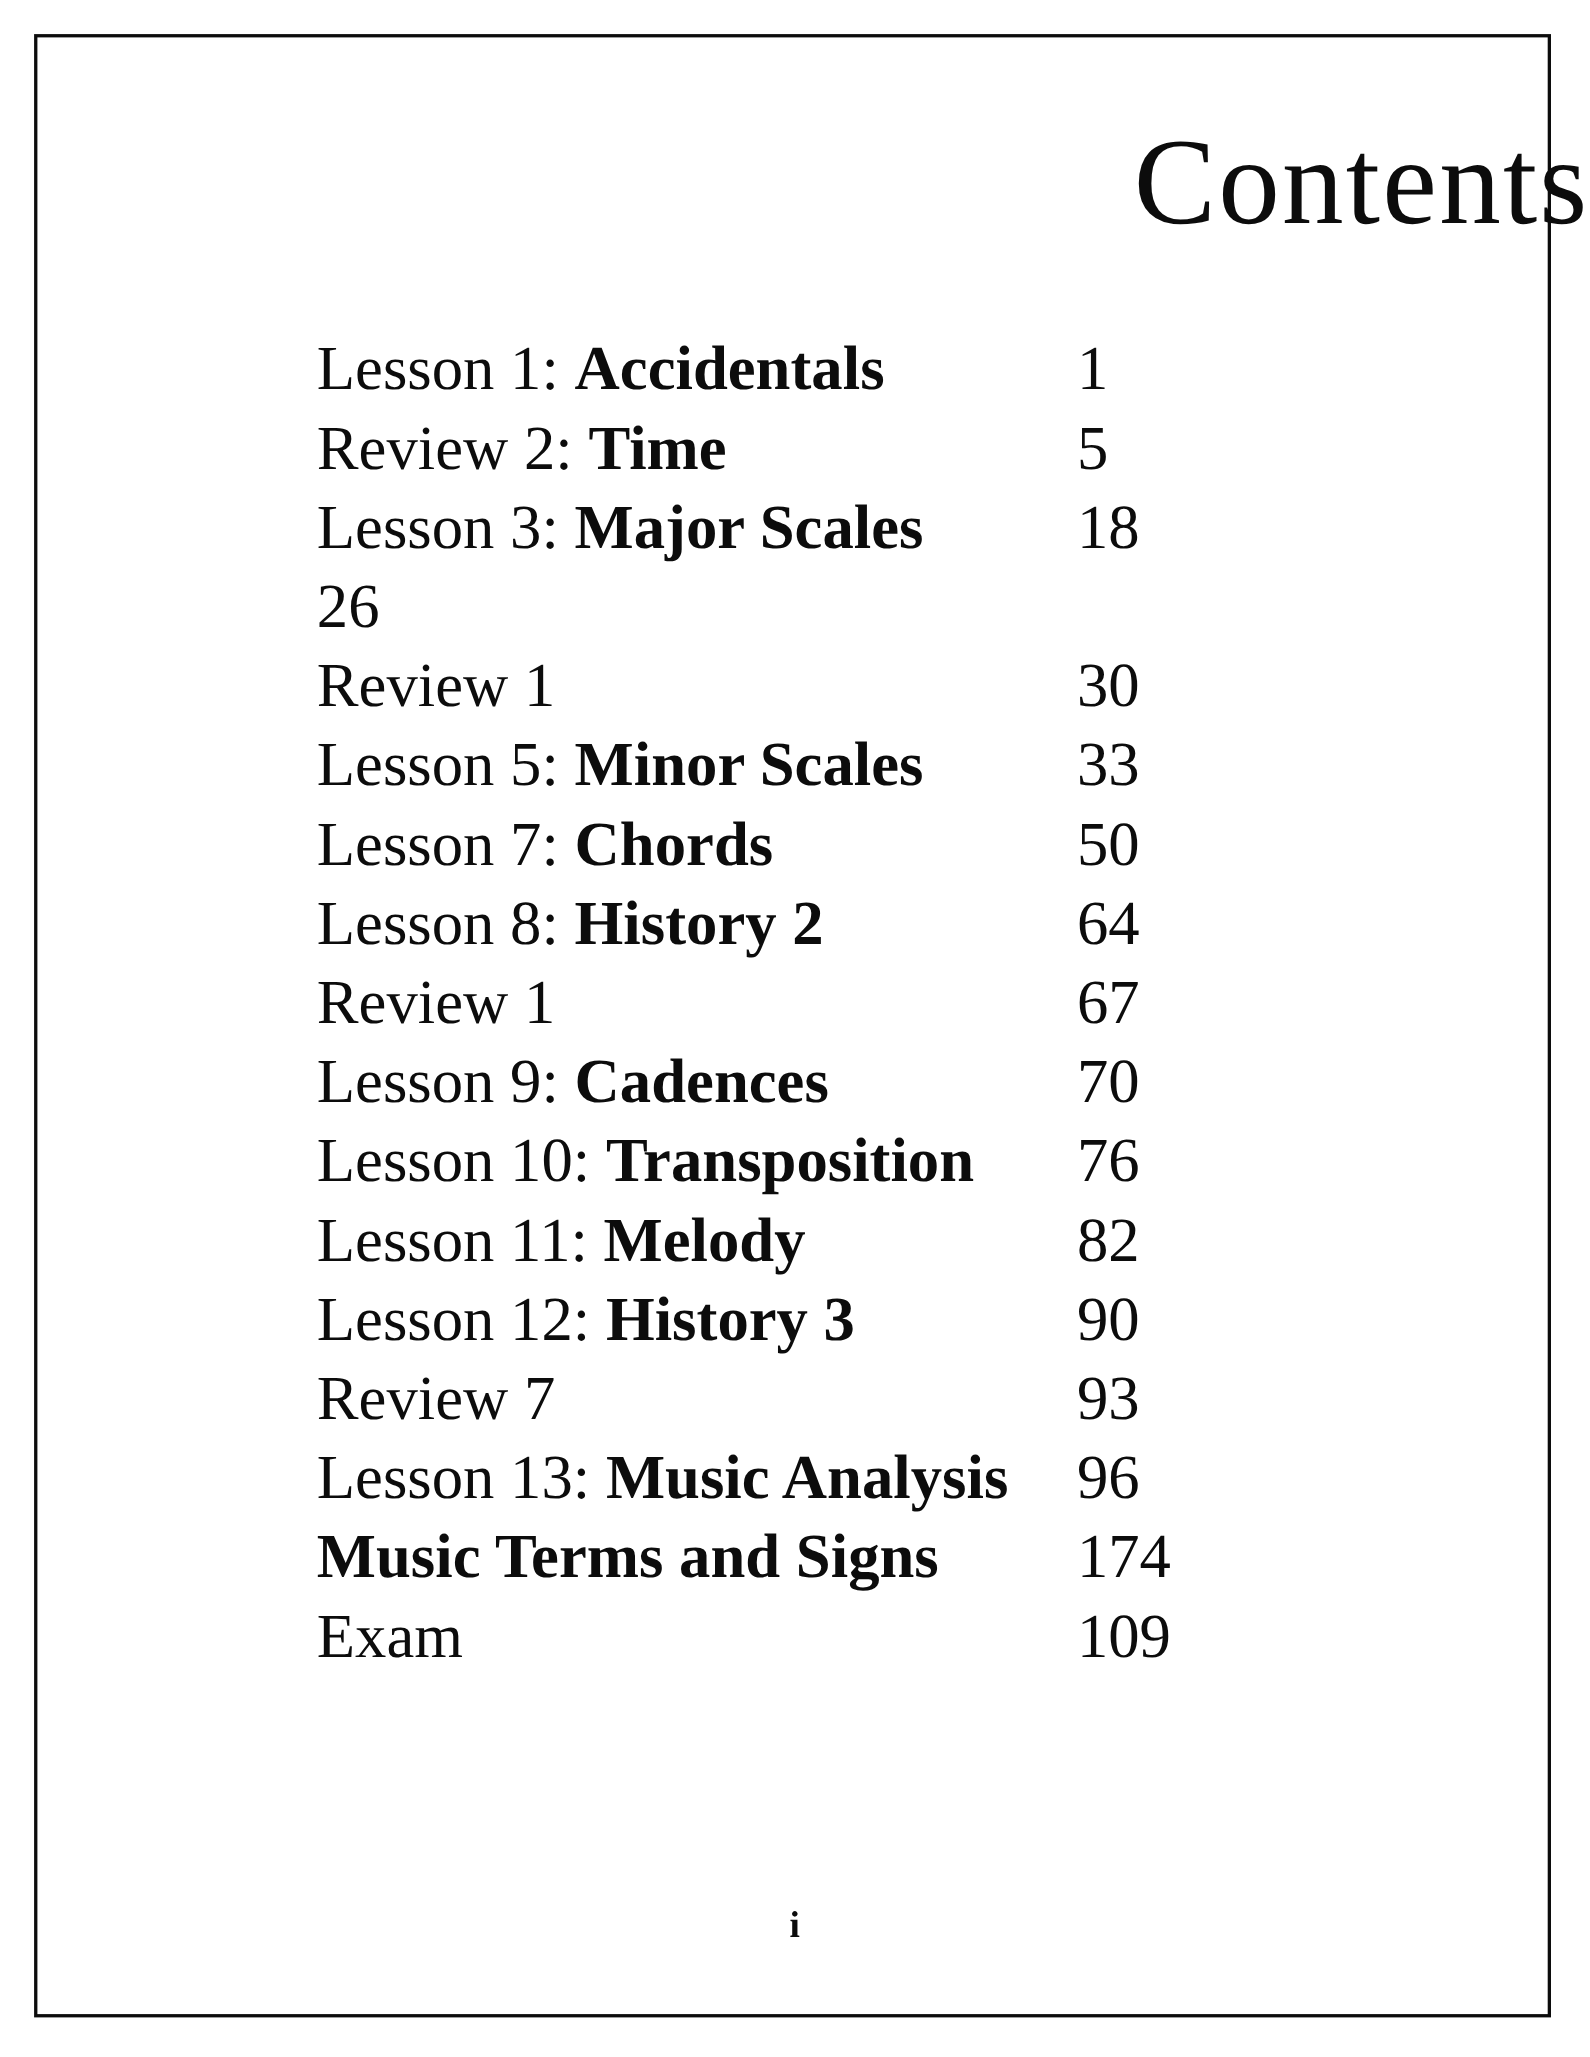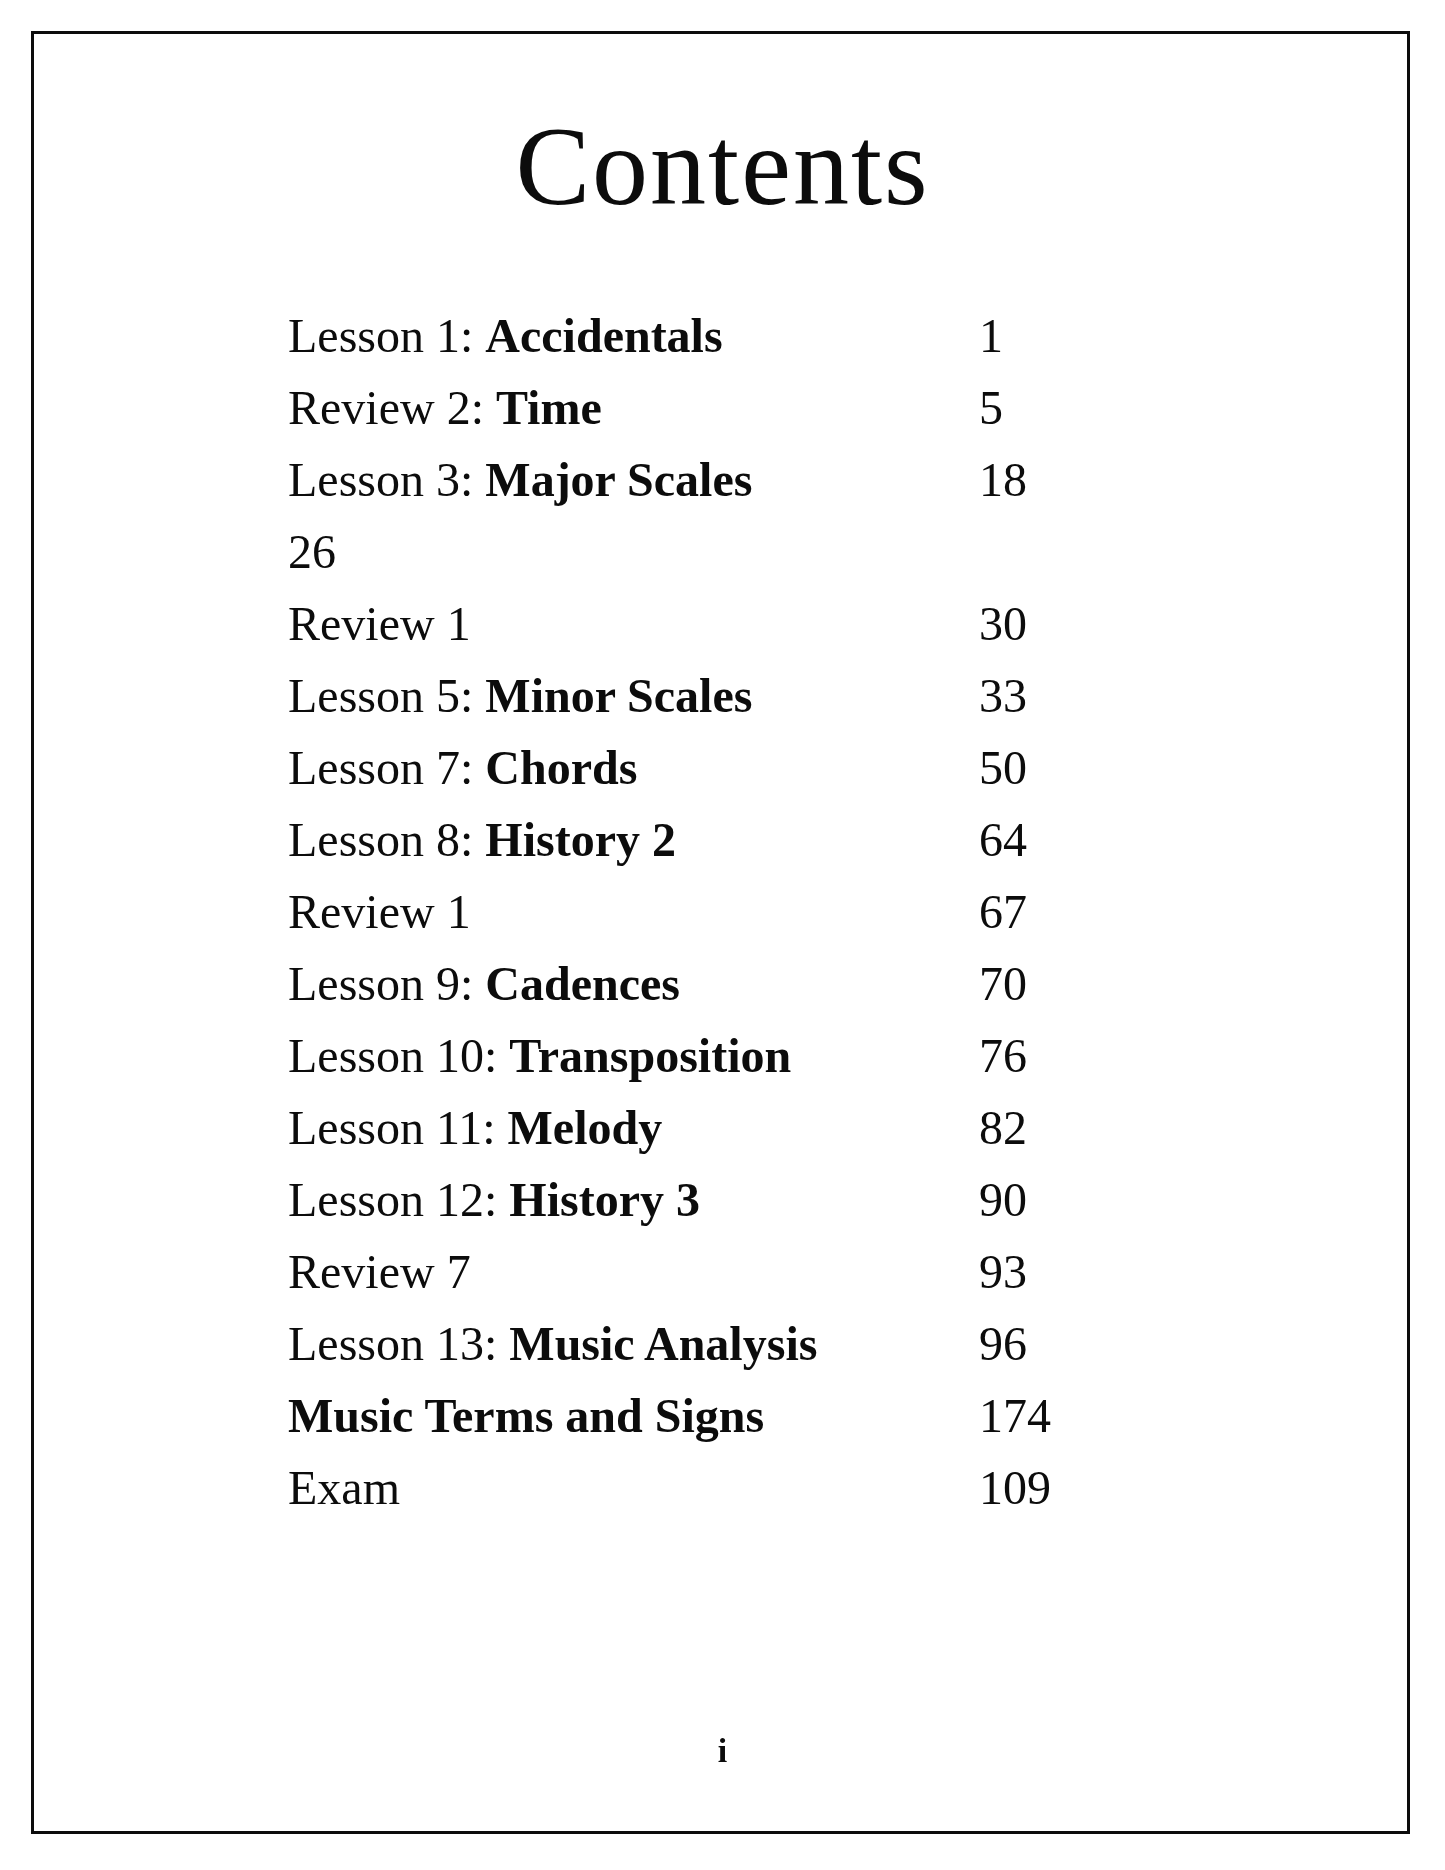--- a/index.html
+++ b/index.html
@@ -23,39 +23,39 @@
     height: 1803px;
     border: 3px solid #0c0c0c;
     box-sizing: border-box;
   }
   .page-title {
     position: absolute;
     left: 0;
     top: 110px;
     width: 100%;
     margin: 0;
-    text-align: center;
+    text-align: right;
     font-size: 112px;
     font-weight: 400;
     letter-spacing: 2px;
     line-height: 1;
     color: #0c0c0c;
   }
   .toc {
     position: absolute;
     left: 288px;
     top: 300px;
     width: 820px;
   }
   .toc-row {
     display: grid;
     grid-template-columns: 691px auto;
     height: 72px;
     line-height: 72px;
-    font-size: 48px;
+    font-size: 57px;
     white-space: nowrap;
   }
   .toc-label {
     font-weight: 400;
   }
   .toc-entry-title {
     font-weight: 700;
   }
   .toc-page {
     font-weight: 400;

